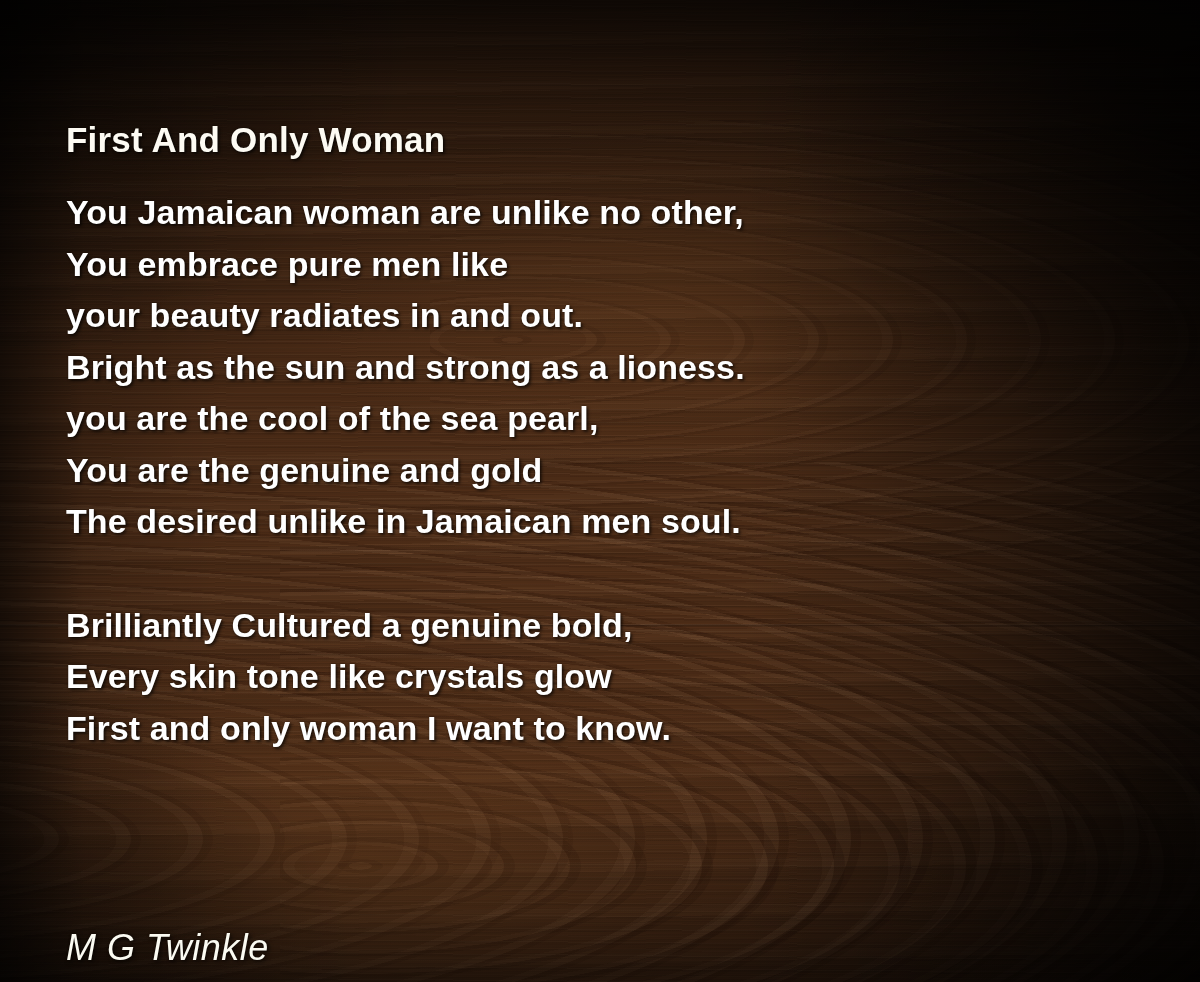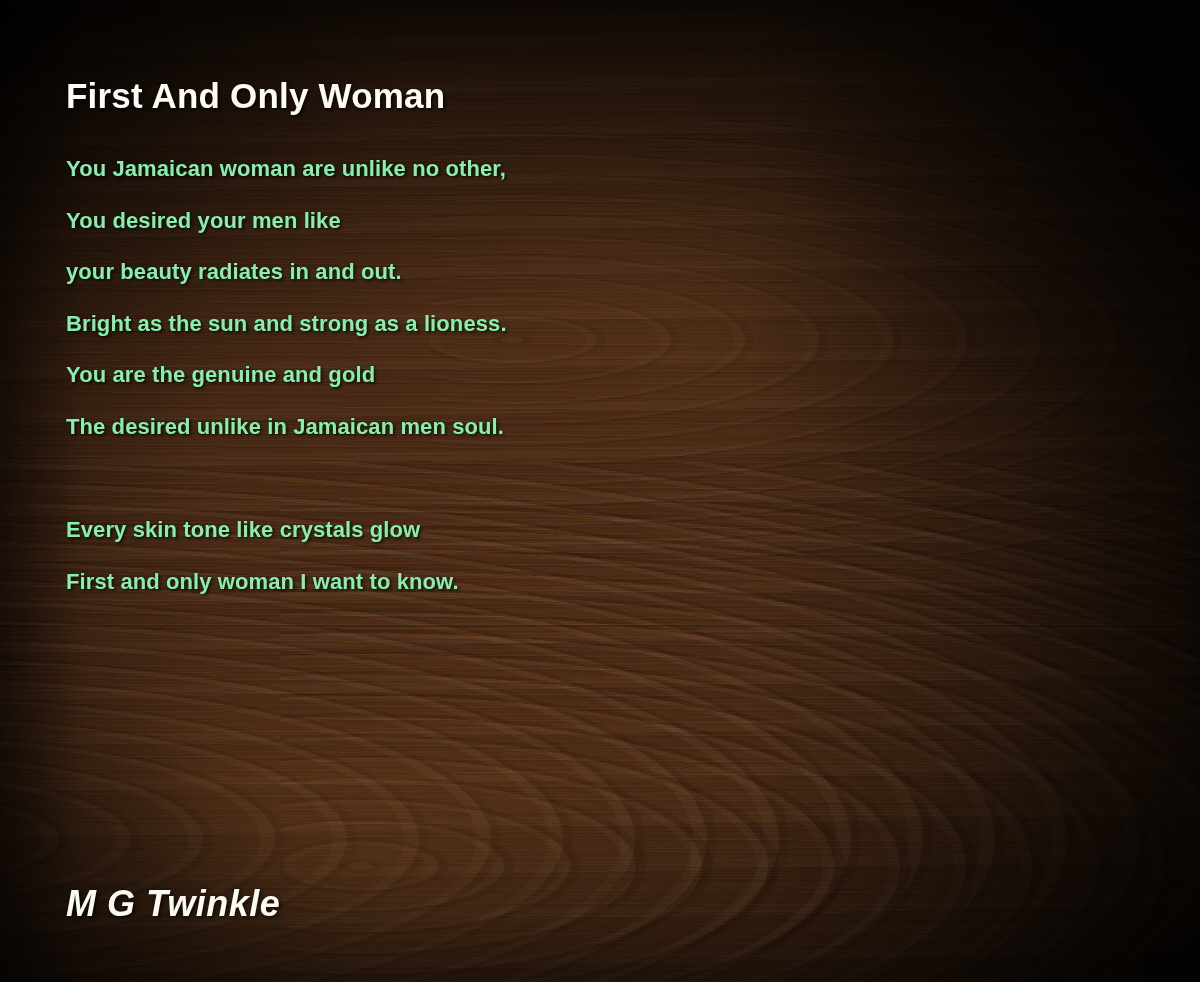--- a/index.html
+++ b/index.html
@@ -236,20 +236,21 @@
       radial-gradient(ellipse 360px 300px at 100% 100%, rgba(0,0,0,0.40) 0%, rgba(0,0,0,0) 100%),
       radial-gradient(ellipse 360px 300px at 0% 100%, rgba(0,0,0,0.34) 0%, rgba(0,0,0,0) 100%);
   }
 
   
 
   .content {
     position: absolute;
     inset: 0;
     padding: 0;
+    margin-top: 44px;
   }
 
   .poem-title {
     position: absolute;
     left: 66px;
     top: 53px;
     font-size: 35px;
     font-weight: bold;
     color: #fdfbf3;
     letter-spacing: 0.2px;
@@ -267,36 +268,36 @@
   .stanza {
     margin: 0;
     padding: 0;
   }
 
   .stanza-gap {
     height: 52px;
   }
 
   .poem-line {
-    font-size: 22px;
+    font-size: 34px;
     font-weight: bold;
-    color: #86efac;
+    color: #ffffff;
     line-height: 51.5px;
     letter-spacing: 0.1px;
     white-space: nowrap;
     text-shadow: 2px 2px 3px rgba(0,0,0,0.58), 0 0 2px rgba(0,0,0,0.45);
   }
 
   .poem-author {
     position: absolute;
     left: 66px;
     top: 883px;
     font-size: 36px;
     font-style: italic;
-    font-weight: bold;
+    font-weight: normal;
     color: #fbfbf2;
     letter-spacing: 0.5px;
     text-shadow: 2px 2px 4px rgba(0,0,0,0.62), 0 0 2px rgba(0,0,0,0.45);
     white-space: nowrap;
   }
 </style>
 </head>
 <body>
 
 <div class="poem-card">
@@ -317,30 +318,32 @@
   <div class="corner-dark"></div>
 
   <div class="content">
 
     <h1 class="poem-title">First And Only Woman</h1>
 
     <div class="poem-body">
 
       <div class="stanza">
         <div class="poem-line">You Jamaican woman are unlike no other,</div>
-        <div class="poem-line">You desired your men like</div>
+        <div class="poem-line">You embrace pure men like</div>
         <div class="poem-line">your beauty radiates in and out.</div>
         <div class="poem-line">Bright as the sun and strong as a lioness.</div>
+        <div class="poem-line">you are the cool of the sea pearl,</div>
         <div class="poem-line">You are the genuine and gold</div>
         <div class="poem-line">The desired unlike in Jamaican men soul.</div>
       </div>
 
       <div class="stanza-gap"></div>
 
       <div class="stanza">
+        <div class="poem-line">Brilliantly Cultured a genuine bold,</div>
         <div class="poem-line">Every skin tone like crystals glow</div>
         <div class="poem-line">First and only woman I want to know.</div>
       </div>
 
     </div>
 
     <div class="poem-author">M G Twinkle</div>
 
   </div>
 </div>

